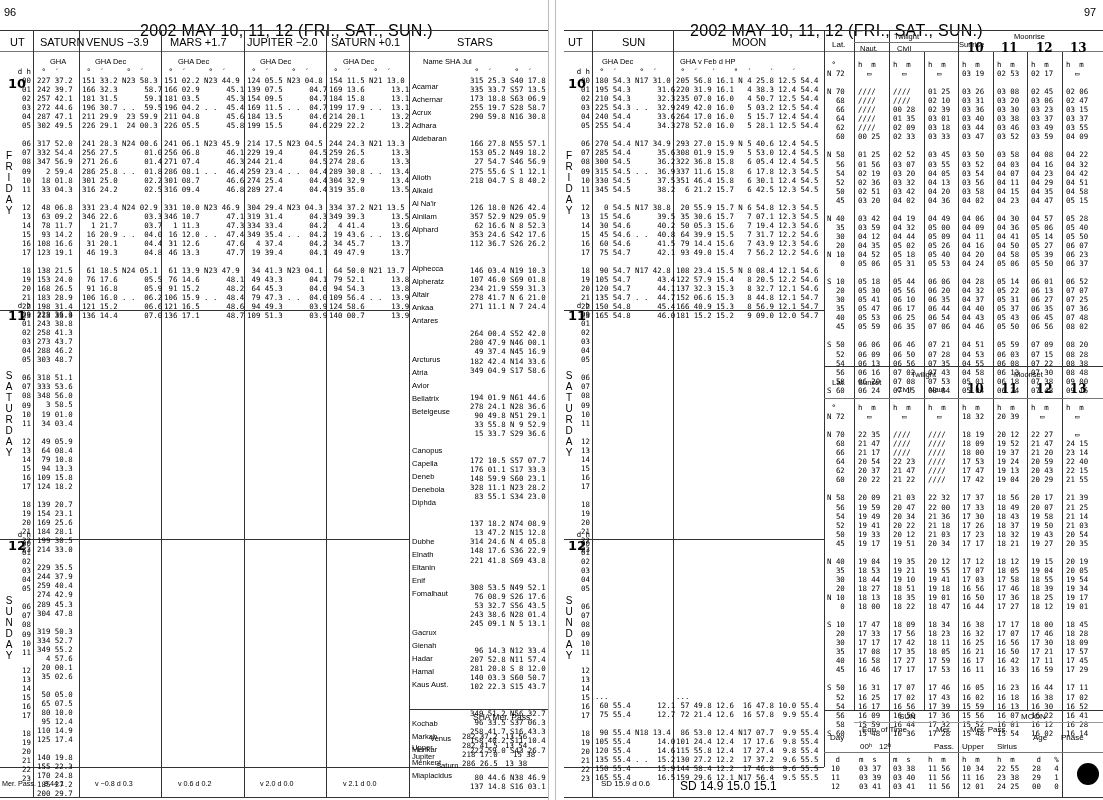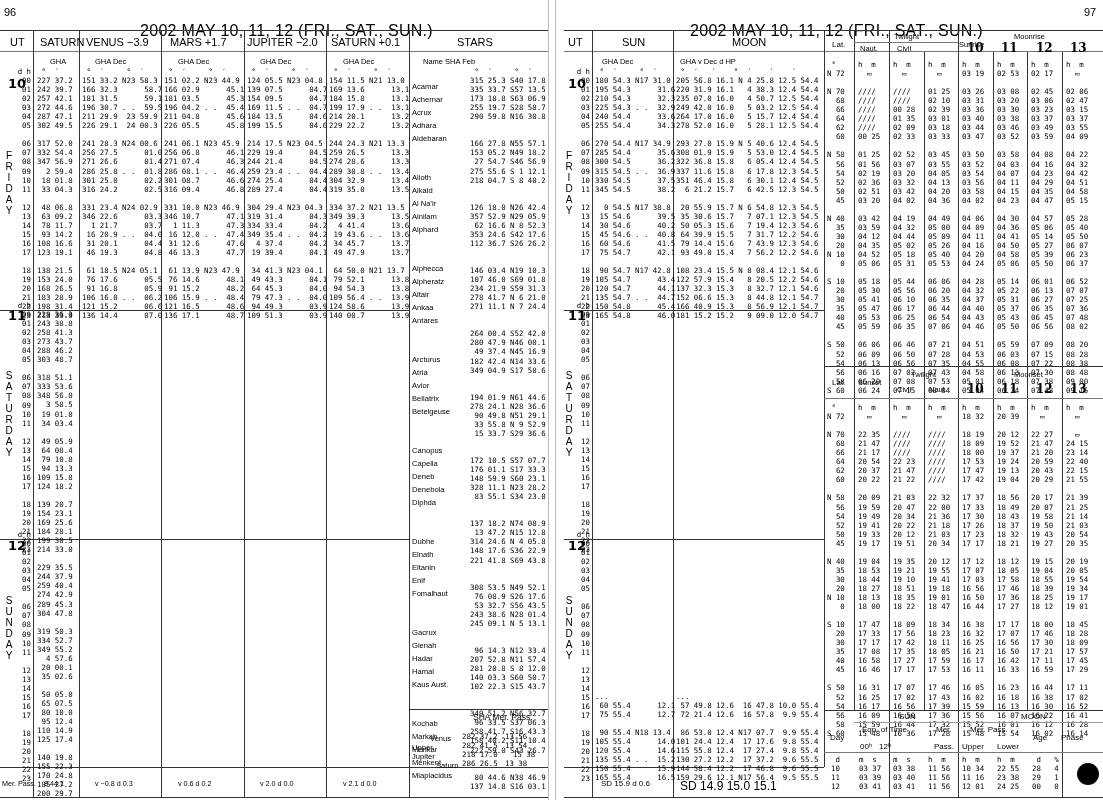--- a/index.html
+++ b/index.html
@@ -49,21 +49,21 @@
   <div class="hdr" style="left:170px;top:36px;">MARS   +1.7</div>
   <div class="hdr" style="left:247px;top:36px;">JUPITER −2.0</div>
   <div class="hdr" style="left:331px;top:36px;">SATURN  +0.1</div>
   <div class="hdr" style="left:457px;top:36px;">STARS</div>
 
   <div class="sub" style="left:50px;top:57px;">GHA</div>
   <div class="sub" style="left:95px;top:57px;">GHA        Dec</div>
   <div class="sub" style="left:178px;top:57px;">GHA        Dec</div>
   <div class="sub" style="left:260px;top:57px;">GHA        Dec</div>
   <div class="sub" style="left:343px;top:57px;">GHA        Dec</div>
-  <div class="sub" style="left:423px;top:57px;">Name          SHA         Feb</div>
+  <div class="sub" style="left:423px;top:57px;">Name          SHA         Jul</div>
 
   <div class="dnum" style="left:8px;top:76px;">10</div>
   <div class="dnum" style="left:8px;top:308px;">11</div>
   <div class="dnum" style="left:8px;top:538px;">12</div>
 
   <div class="dayl" style="left:4px;top:150px;">F
 R
 I
 D
 A
@@ -565,21 +565,21 @@
   <div class="hline" style="left:8px;top:539px;width:260px;"></div>
 
   <div class="vline" style="left:36px;top:30px;height:767px;"></div>
   <div class="vline" style="left:117px;top:30px;height:767px;"></div>
   <div class="vline" style="left:268px;top:30px;height:737px;"></div>
 
   <div class="hdr" style="left:12px;top:36px;">UT</div>
   <div class="hdr" style="left:66px;top:36px;">SUN</div>
   <div class="hdr" style="left:176px;top:36px;">MOON</div>
   <div class="sub" style="left:46px;top:57px;">GHA        Dec</div>
-  <div class="sub" style="left:124px;top:57px;">GHA     v     Dec     d    HP</div>
+  <div class="sub" style="left:124px;top:57px;">GHA     v     Feb     d    HP</div>
 
   <div class="dnum" style="left:12px;top:76px;">10</div>
   <div class="dnum" style="left:12px;top:308px;">11</div>
   <div class="dnum" style="left:12px;top:538px;">12</div>
   <div class="dayl" style="left:8px;top:150px;">F
 R
 I
 D
 A
 Y</div>
@@ -1397,21 +1397,21 @@
   <div class="sub" style="left:343px;top:712px;font-size:8px;">SUN</div>
   <div class="sub" style="left:465px;top:712px;font-size:8px;">MOON</div>
   <div class="sub" style="left:274px;top:733px;font-size:8px;">Day</div>
   <div class="sub" style="left:306px;top:725px;font-size:8px;">Eqn. of Time</div>
   <div class="sub" style="left:304px;top:742px;font-size:8px;">00ʰ</div>
   <div class="sub" style="left:323px;top:742px;font-size:8px;">12ʰ</div>
   <div class="sub" style="left:380px;top:725px;font-size:8px;">Mer.</div>
   <div class="sub" style="left:378px;top:742px;font-size:8px;">Pass.</div>
   <div class="sub" style="left:414px;top:725px;font-size:8px;">Mer. Pass.</div>
   <div class="sub" style="left:406px;top:742px;font-size:8px;">Upper</div>
-  <div class="sub" style="left:441px;top:742px;font-size:8px;">Lower</div>
+  <div class="sub" style="left:441px;top:742px;font-size:8px;">Sirius</div>
   <div class="sub" style="left:477px;top:733px;font-size:8px;">Age</div>
   <div class="sub" style="left:505px;top:733px;font-size:8px;">Phase</div>
 
   <div class="col" style="left:275px;top:755px;line-height:9px;"> d
 10
 11
 12</div>
   <div class="col" style="left:303px;top:755px;line-height:9px;">m  s
 03 37
 03 39

